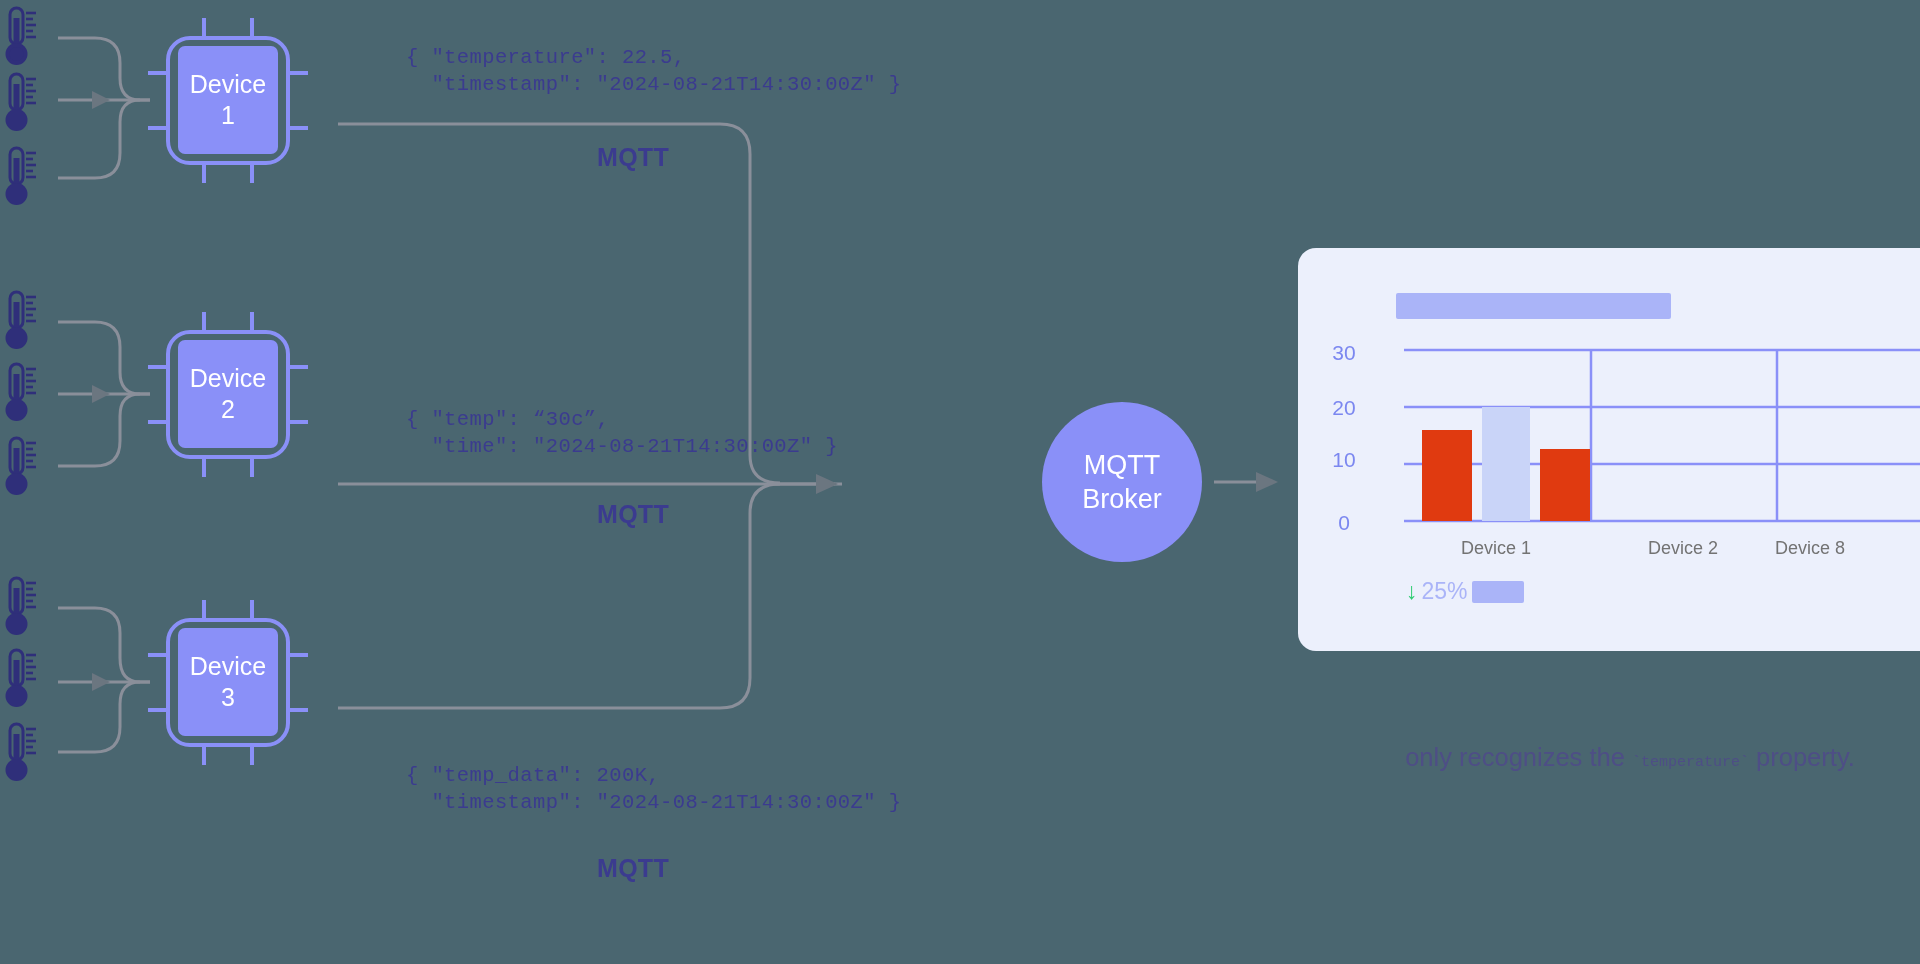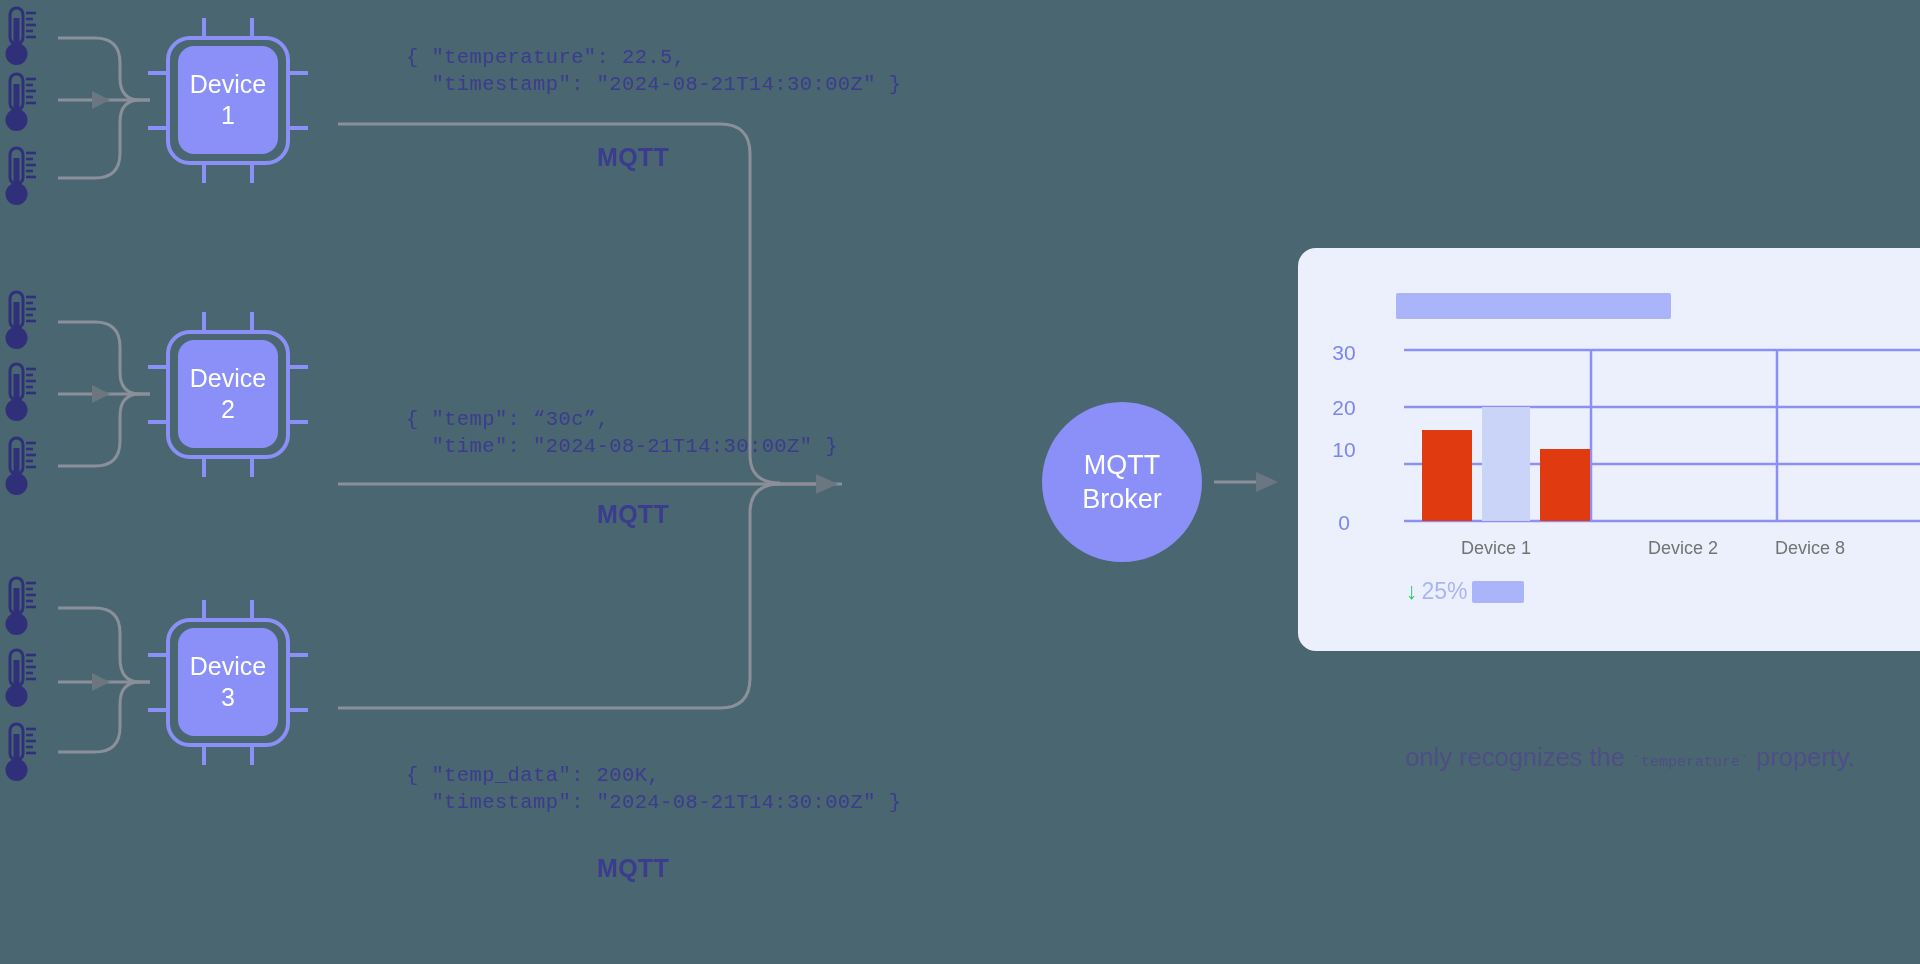--- a/index.html
+++ b/index.html
@@ -13,21 +13,21 @@
   .stage{position:absolute;left:0;top:0;width:1920px;height:964px;}
   .abs{position:absolute;}
 
   
   .thermo{position:absolute;width:34px;height:62px;}
 
   
   .chip{position:absolute;width:160px;height:165px;}
   .chip-label{
     position:absolute;left:30px;top:28px;width:100px;height:108px;
-    background:#8a90f8;border-radius:16px;
+    background:#8a90f8;border-radius:7px;
     color:#ffffff;font-size:25px;line-height:31px;
     display:flex;align-items:center;justify-content:center;text-align:center;
     font-family:"Liberation Sans", sans-serif;
   }
 
   
   .payload{
     position:absolute;
     font-family:"Liberation Mono", monospace;
     font-size:20.5px;
@@ -328,21 +328,21 @@
     <line x1="2" y1="20" x2="52" y2="20" stroke="#8a8f9a" stroke-width="3"></line>
     <polygon points="44,10 66,20 44,30" fill="#6b7680"></polygon>
   </svg>
 
   <div class="card" style="left:1298px;top:248px;width:660px;height:403px;">
 
     <div class="card-bar" style="left:98px;top:45px;width:275px;height:26px;"></div>
 
     <div class="axis-tick" style="left:20px;top:93px;width:52px;">30</div>
     <div class="axis-tick" style="left:20px;top:148px;width:52px;">20</div>
-    <div class="axis-tick" style="left:20px;top:190px;width:52px;">10</div>
+    <div class="axis-tick" style="left:20px;top:200px;width:52px;">10</div>
     <div class="axis-tick" style="left:20px;top:263px;width:52px;">0</div>
 
     <svg style="position:absolute;left:86px;top:96px;" width="574" height="190">
 
       <g stroke="#8a90f8" stroke-width="2.5">
         <line x1="20" y1="6" x2="574" y2="6"></line>
         <line x1="20" y1="63" x2="574" y2="63"></line>
         <line x1="20" y1="120" x2="574" y2="120"></line>
         <line x1="20" y1="177" x2="574" y2="177"></line>
       </g>

